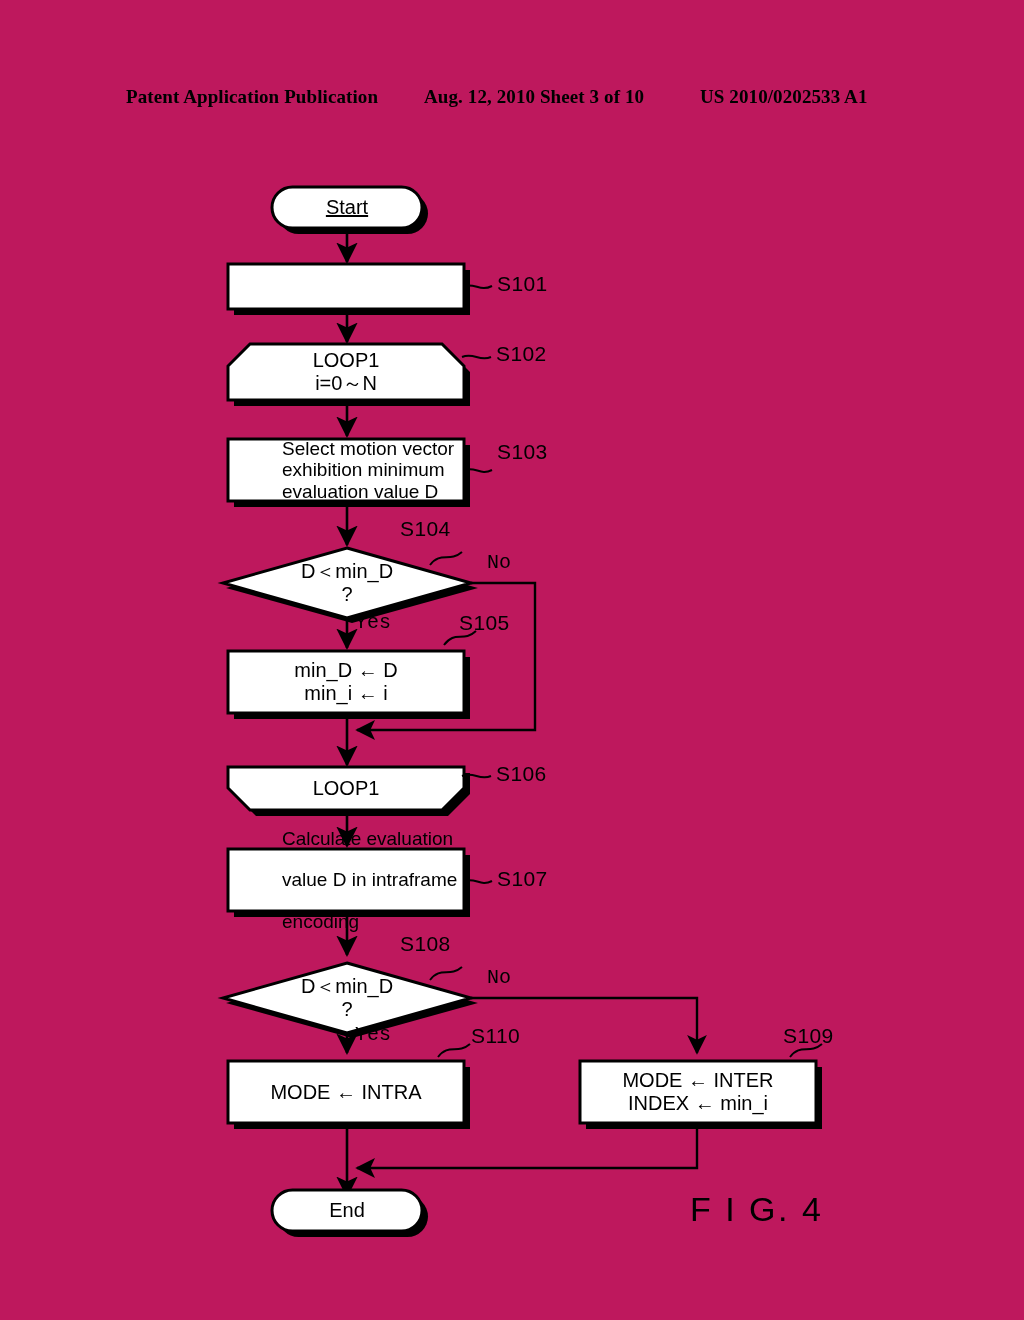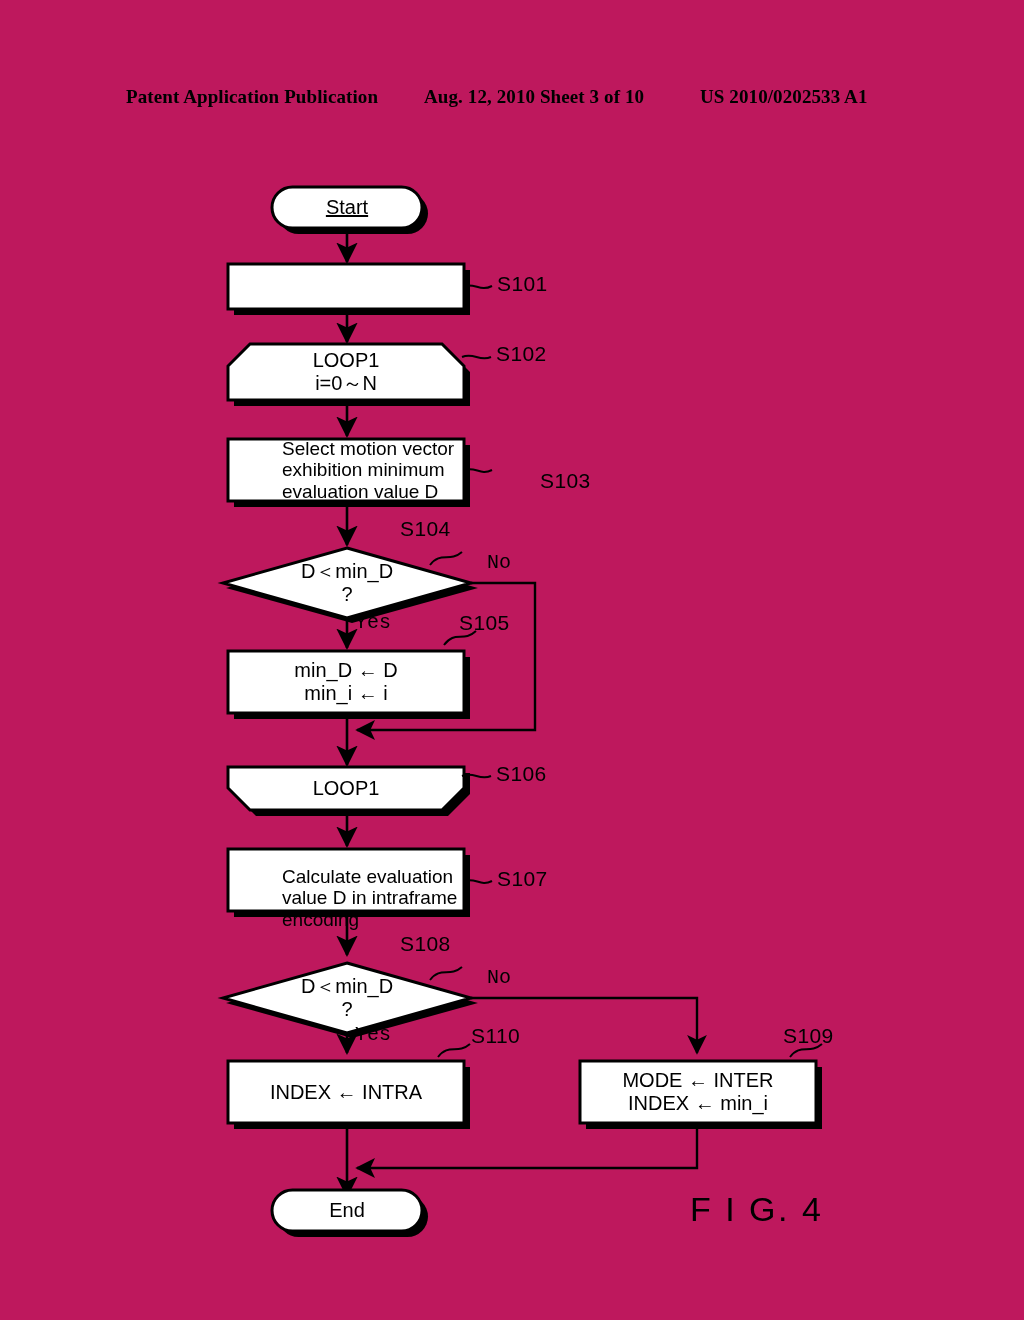--- a/index.html
+++ b/index.html
@@ -242,47 +242,47 @@
 
   <div class="node-text center t-proc" style="left:228px; top:651px; width:236px; height:62px;">
     <span>min_D ← D</span>
     <span>min_i ← i</span>
   </div>
 
   <div class="node-text center t-proc" style="left:228px; top:767px; width:236px; height:43px;">
     <span>LOOP1</span>
   </div>
 
-  <div class="node-text left t-proc-s" style="left:246px; top:867px; width:216px; height:62px;">
+  <div class="node-text left t-proc-s" style="left:246px; top:849px; width:216px; height:62px;gap:20px;">
     <span>Calculate evaluation</span>
     <span>value D in intraframe</span>
     <span>encoding</span>
   </div>
 
   <div class="node-text center t-dec" style="left:247px; top:971px; width:200px; height:54px;">
     <span>D＜min_D</span>
     <span>?</span>
   </div>
 
   <div class="node-text center t-proc" style="left:580px; top:1061px; width:236px; height:62px;">
     <span>MODE ← INTER</span>
     <span>INDEX ← min_i</span>
   </div>
 
   <div class="node-text center t-proc" style="left:228px; top:1061px; width:236px; height:62px;">
-    <span>INDEX ← INTRA</span>
+    <span>MODE ← INTRA</span>
   </div>
 
   <div class="node-text center t-term" style="left:272px; top:1190px; width:150px; height:41px;">
     <span>End</span>
   </div>
 
   <div class="step-label" style="left:497px; top:272px;">S101</div>
   <div class="step-label" style="left:496px; top:342px;">S102</div>
-  <div class="step-label" style="left:497px; top:469px;margin-left:43px;">S103</div>
+  <div class="step-label" style="left:497px; top:440px;">S103</div>
   <div class="step-label" style="left:400px; top:517px;">S104</div>
   <div class="step-label" style="left:459px; top:611px;">S105</div>
   <div class="step-label" style="left:496px; top:762px;">S106</div>
   <div class="step-label" style="left:497px; top:867px;">S107</div>
   <div class="step-label" style="left:400px; top:932px;">S108</div>
   <div class="step-label" style="left:783px; top:1024px;">S109</div>
   <div class="step-label" style="left:455px; top:1024px;margin-left:16px;">S110</div>
 
   <div class="branch-label" style="left:487px; top:551px;">No</div>
   <div class="branch-label" style="left:355px; top:611px;">Yes</div>

